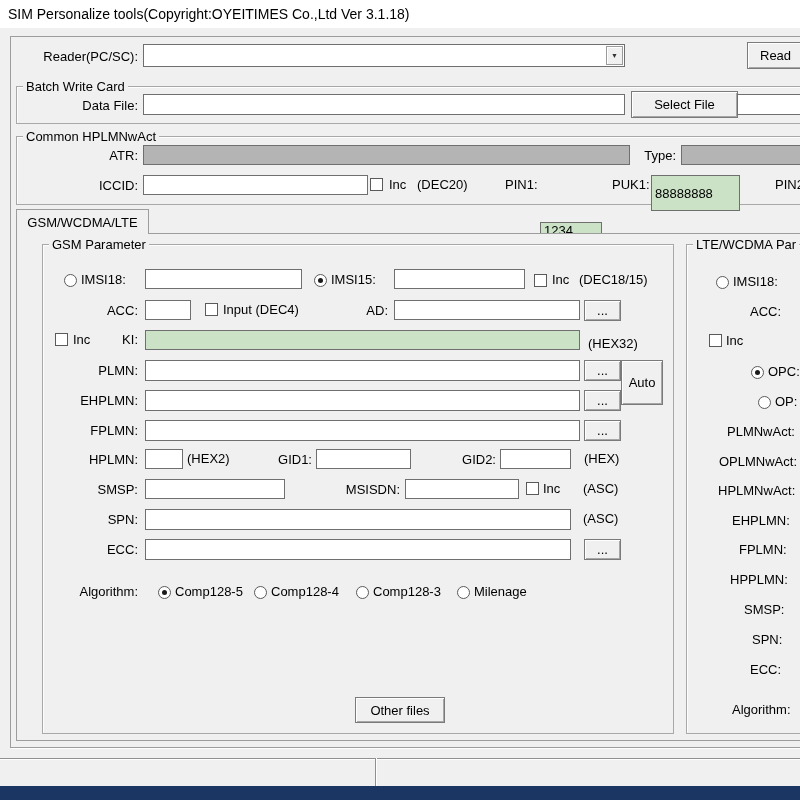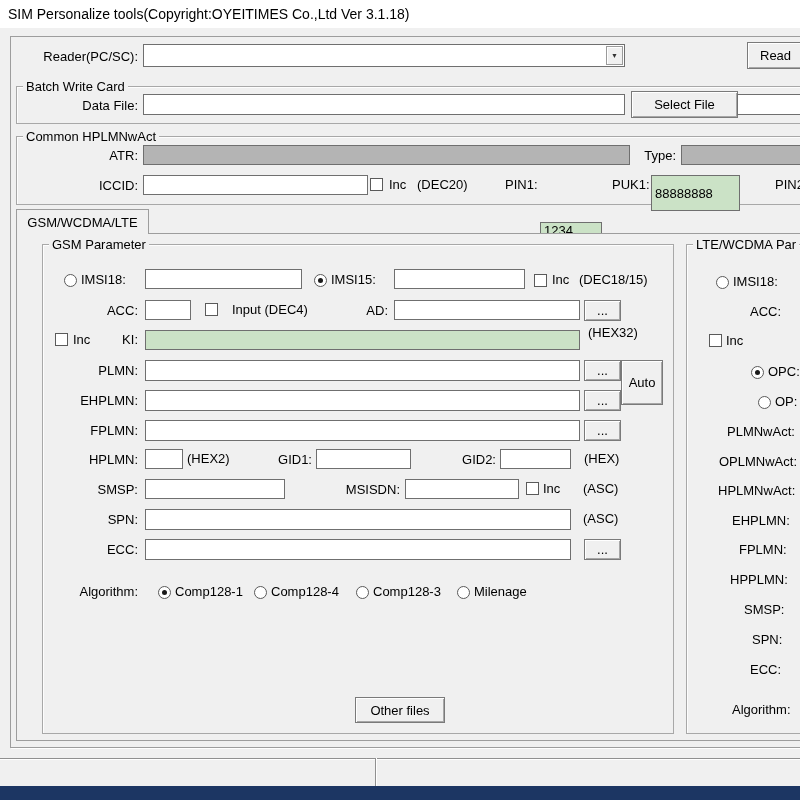--- a/index.html
+++ b/index.html
@@ -98,30 +98,30 @@
   <span class="rad on" style="left:314px;top:274px;z-index:2"></span>
   <span class="lbl" style="left:331px;top:272px;z-index:2">IMSI15:</span>
   <input class="tb" style="left: 394px; top: 269px; width: 131px; height: 20px; z-index: 2;" value="">
   <span class="chk" style="left:534px;top:274px;z-index:2"></span>
   <span class="lbl" style="left:552px;top:272px;z-index:2">Inc</span>
   <span class="lbl" style="left:579px;top:272px;z-index:2">(DEC18/15)</span>
 
   <span class="lbl lr" style="left:30px;top:303px;width:108px;z-index:2">ACC:</span>
   <input class="tb" style="left: 145px; top: 300px; width: 46px; height: 20px; z-index: 2;" value="">
   <span class="chk" style="left:205px;top:303px;z-index:2"></span>
-  <span class="lbl" style="left:232px;top:302px;z-index:2">Input (DEC4)</span>
+  <span class="lbl" style="left:223px;top:302px;z-index:2">Input (DEC4)</span>
   <span class="lbl lr" style="left:340px;top:303px;width:48px;z-index:2">AD:</span>
   <input class="tb" style="left: 394px; top: 300px; width: 186px; height: 20px; z-index: 2;" value="">
   <button class="btn" style="left:584px;top:300px;width:37px;height:21px;z-index:2">...</button>
 
   <span class="chk" style="left:55px;top:333px;z-index:2"></span>
   <span class="lbl" style="left:73px;top:332px;z-index:2">Inc</span>
   <span class="lbl lr" style="left:30px;top:332px;width:108px;z-index:2">KI:</span>
   <input class="tb g" style="left: 145px; top: 330px; width: 435px; height: 20px; z-index: 2;" value="">
-  <span class="lbl" style="left:588px;top:325px;z-index:2">(HEX32)</span>
+  <span class="lbl" style="left:588px;top:336px;z-index:2">(HEX32)</span>
 
   <span class="lbl lr" style="left:30px;top:363px;width:108px;z-index:2">PLMN:</span>
   <input class="tb" style="left: 145px; top: 360px; width: 435px; height: 21px; z-index: 2;" value="">
   <button class="btn" style="left:584px;top:360px;width:37px;height:21px;z-index:2">...</button>
   <button class="btn" style="left:621px;top:360px;width:42px;height:45px;z-index:2">Auto</button>
 
   <span class="lbl lr" style="left:30px;top:393px;width:108px;z-index:2">EHPLMN:</span>
   <input class="tb" style="left: 145px; top: 390px; width: 435px; height: 21px; z-index: 2;" value="">
   <button class="btn" style="left:584px;top:390px;width:37px;height:21px;z-index:2">...</button>
 
@@ -149,21 +149,21 @@
   <span class="lbl lr" style="left:30px;top:512px;width:108px;z-index:2">SPN:</span>
   <input class="tb" style="left: 145px; top: 509px; width: 426px; height: 21px; z-index: 2;" value="">
   <span class="lbl" style="left:583px;top:511px;z-index:2">(ASC)</span>
 
   <span class="lbl lr" style="left:30px;top:542px;width:108px;z-index:2">ECC:</span>
   <input class="tb" style="left: 145px; top: 539px; width: 426px; height: 21px; z-index: 2;" value="">
   <button class="btn" style="left:584px;top:539px;width:37px;height:21px;z-index:2">...</button>
 
   <span class="lbl lr" style="left:30px;top:584px;width:108px;z-index:2">Algorithm:</span>
   <span class="rad on" style="left:158px;top:586px;z-index:2"></span>
-  <span class="lbl" style="left:175px;top:584px;z-index:2">Comp128-1</span>
+  <span class="lbl" style="left:175px;top:584px;z-index:2">Comp128-5</span>
   <span class="rad" style="left:254px;top:586px;z-index:2"></span>
   <span class="lbl" style="left:271px;top:584px;z-index:2">Comp128-4</span>
   <span class="rad" style="left:356px;top:586px;z-index:2"></span>
   <span class="lbl" style="left:373px;top:584px;z-index:2">Comp128-3</span>
   <span class="rad" style="left:457px;top:586px;z-index:2"></span>
   <span class="lbl" style="left:474px;top:584px;z-index:2">Milenage</span>
 
   <button class="btn" style="left:355px;top:697px;width:90px;height:26px;z-index:2">Other files</button>
 
   <div class="grp" style="left:686px;top:244px;width:126px;height:490px;z-index:2">

